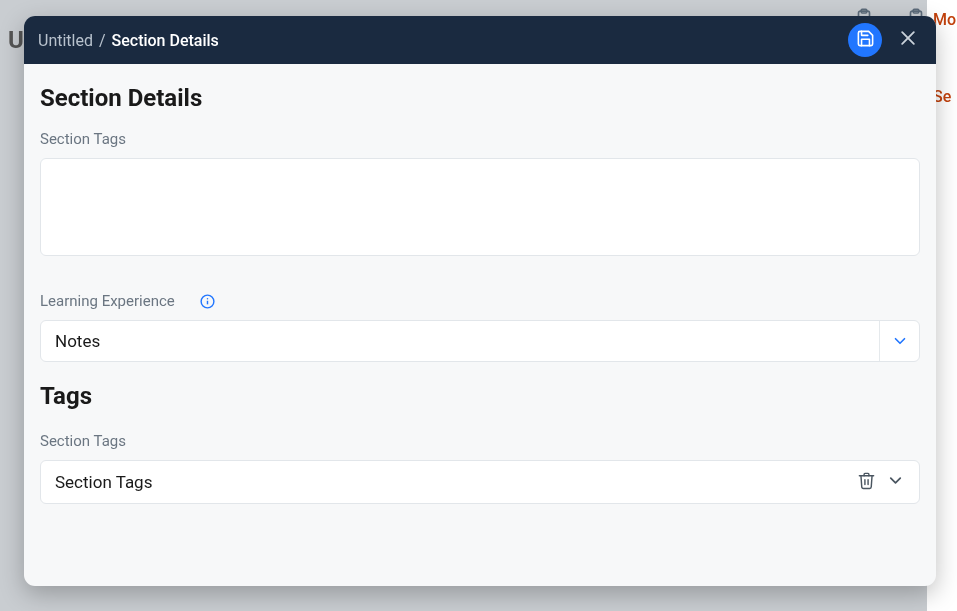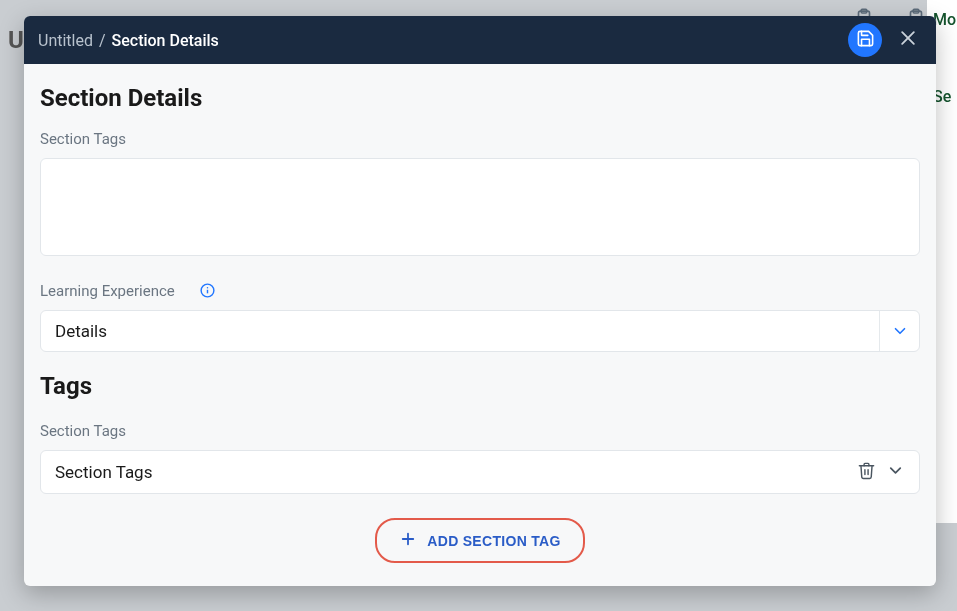--- a/index.html
+++ b/index.html
@@ -17,23 +17,23 @@
       left: 8px;
       font-size: 24px;
       font-weight: 700;
       color: #555;
     }
     .bg-right {
       position: absolute;
       top: 0;
       right: 0;
       width: 30px;
-      height: 523px;
+      height: 611px;
       background: #fff;
-      color: #14532d;
+      color: #c2410c;
       font-size: 16px;
     }
     .bg-right-icon-group {
       display: flex;
       gap: 30px;
       position: absolute;
       top: 6px;
       right: 30px;
       color: #5c6b7a;
     }
@@ -49,21 +49,21 @@
       left: 6px;
       font-weight: 500;
     }
     .modal {
       position: absolute;
       top: 16px;
       left: 24px;
       width: 912px;
       height: 570px;
       background: #f7f8f9;
-      border-radius: 6px;
+      border-radius: 11px;
       overflow: hidden;
       box-shadow: 0 8px 24px rgba(0,0,0,0.25);
     }
     .modal-header {
       background: #1a2a40;
       height: 48px;
       display: flex;
       align-items: center;
       padding: 0 14px;
       color: #fff;
@@ -111,22 +111,23 @@
       color: #1a1a1a;
       margin-bottom: 18px;
     }
     .field-label {
       font-size: 15px;
       color: #6b7682;
       margin-bottom: 10px;
     }
     .field-label-with-icon {
       display: flex;
-      align-items: flex-start;
+      align-items: flex-end;
       gap: 24px;
+      margin-top: 10px;
     }
     .info-icon {
       color: #2176ff;
       display: inline-flex;
     }
     .notes-textarea {
       width: 100%;
       height: 98px;
       background: #fff;
       border: 1px solid #e2e6ea;
@@ -281,21 +282,21 @@
       <span>Learning Experience</span>
       <span class="info-icon">
         <svg width="17" height="17" viewBox="0 0 24 24" fill="none" stroke="currentColor" stroke-width="2">
             <circle cx="12" cy="12" r="9"></circle>
             <line x1="12" y1="11" x2="12" y2="16"></line>
             <circle cx="12" cy="8" r="1.1" fill="currentColor" stroke="none"></circle>
           </svg>
       </span>
     </div>
     <div class="select-row">
-      <span class="select-value">Details</span>
+      <span class="select-value">Notes</span>
       <span class="select-chevron">
         <svg width="18" height="18" viewBox="0 0 24 24" fill="none" stroke="currentColor" stroke-width="2.2" stroke-linecap="round" stroke-linejoin="round">
             <polyline points="6 9 12 15 18 9"></polyline>
           </svg>
       </span>
     </div>
 
     <div class="sub-heading">Tags</div>
 
     <div class="field-label">Section Tags</div>
@@ -316,25 +317,14 @@
         <span class="icon-btn">
           <span>
             <svg width="19" height="19" viewBox="0 0 24 24" fill="none" stroke="currentColor" stroke-width="2.2" stroke-linecap="round" stroke-linejoin="round">
                 <polyline points="6 9 12 15 18 9"></polyline>
               </svg>
           </span>
         </span>
       </span>
     </div>
 
-    <div class="add-tag-btn-wrap">
-      <button class="add-tag-btn">
-        <span class="plus-ico">
-          <svg width="18" height="18" viewBox="0 0 24 24" fill="none" stroke="currentColor" stroke-width="2.4" stroke-linecap="round">
-              <line x1="12" y1="5" x2="12" y2="19"></line>
-              <line x1="5" y1="12" x2="19" y2="12"></line>
-            </svg>
-        </span>
-        <span class="label">ADD SECTION TAG</span>
-      </button>
-    </div>
   </div>
 </div>
 
 </body></html>

